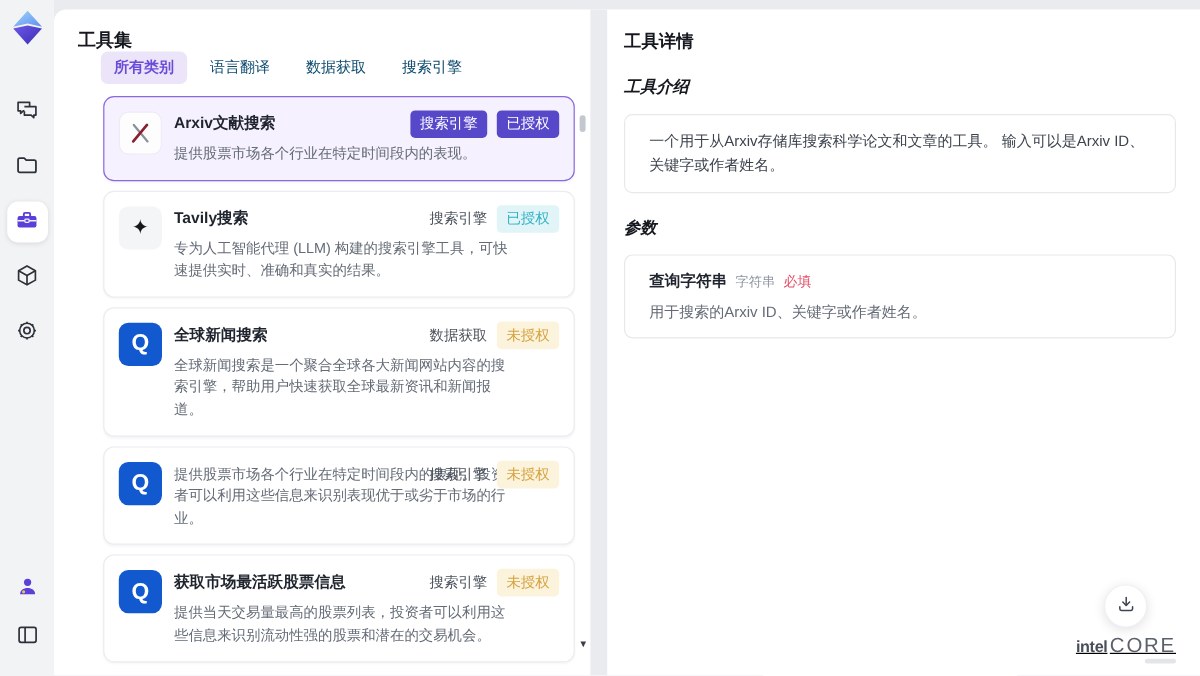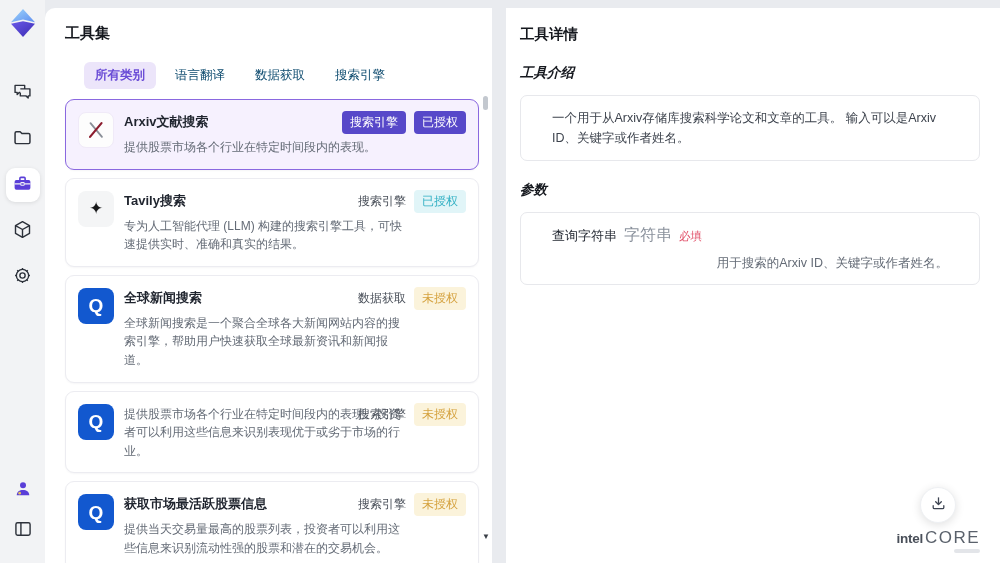--- a/index.html
+++ b/index.html
@@ -13,26 +13,26 @@
   .rail-btn { width:34px; height:34px; border:none; background:transparent; border-radius:9px; display:flex; align-items:center; justify-content:center; cursor:pointer; color:#2c313a; }
   .rail-btn.active { background:#fff; box-shadow:0 1px 4px rgba(0,0,0,.10); color:#5a3fd8; }
   .rail-bottom { position:absolute; bottom:16px; display:flex; flex-direction:column; gap:6px; align-items:center; }
 
   
   .content { position:absolute; left:45px; top:8px; width:955px; height:555px; background:#fff; border-radius:10px 0 0 0; display:flex; }
 
   
   .left-panel { width:447px; position:relative; padding:16px 0 0 20px; }
   .page-title { font-size:15px; font-weight:bold; color:#15181e; }
-  .tabs { margin-top:19px; display:flex; gap:8px; align-items:center;padding-left:19px; }
+  .tabs { margin-top:0; display:flex; gap:8px; align-items:center;padding-left:19px; }
   .tab { font-size:12.5px; color:#0c4a6e; padding:5px 11px; cursor:pointer; white-space:nowrap; }
   .tab.active { background:#ece5fa; color:#6a4cd6; border-radius:6px; font-weight:bold; }
   .tool-list { margin-top:10px; width:414px; display:flex; flex-direction:column; gap:8px; }
 
-  .card { position:relative; background:#fff; border:1px solid #ececf1; border-radius:9px; padding:12px; display:flex; gap:10px; box-shadow:0 1px 2px rgba(16,24,40,.04); cursor:pointer; }
+  .card { position:relative; background:#fff; border:1px solid #ececf1; border-radius:9px; padding:12px; display:flex; gap:10px; box-shadow:0 1px 2px rgba(16,24,40,.04); cursor:pointer;margin-left:21px; }
   .card.selected { background:#f6f1fe; border:1.5px solid #8a68e0; }
   .tool-icon { width:36px; height:36px; border-radius:8px; flex:none; display:flex; align-items:center; justify-content:center; overflow:hidden; }
   .icon-arxiv { background:#fdfdfd; border:1px solid #f0eaf8; }
   .icon-tavily { background:#f4f5f6; }
   .icon-qblue { background:#1258cf; }
   .glyph-star { font-size:17px; color:#17181a; line-height:1; }
   .glyph-q { font-size:19px; font-weight:bold; color:#fff; line-height:1; font-family:"Liberation Sans",sans-serif; }
   .tool-body { flex:1; min-width:0; padding-top:1px; }
   .tool-name { font-size:13px; font-weight:bold; color:#1f242e; margin-bottom:7px; }
   .tool-desc { font-size:12px; color:#646b76; line-height:1.55; max-width:282px; }
@@ -47,35 +47,35 @@
   .sb-thumb { position:absolute; top:8px; left:0; width:5px; height:14px; background:#c3c8cf; border-radius:3px; }
   .sb-arrow { position:absolute; bottom:18px; left:-1px; font-size:8px; color:#3a3f47; }
 
   
   .divider { width:14px; background:#e9ebef; }
 
   
   .right-panel { flex:1; position:relative; padding:17px 20px 0 14px; }
   .detail-title { font-size:14.5px; font-weight:bold; color:#15181e; }
   .section-h { font-size:13.5px; font-weight:bold; color:#15181e; margin-top:20px;font-style:italic; }
-  .box { margin-top:13px; border:1px solid #e7e8ec; border-radius:7px; padding:12px 31px; background:#fff; }
+  .box { margin-top:13px; border:1px solid #e7e8ec; border-radius:7px; padding:12px 20px; background:#fff; }
   .intro-text { font-size:12.5px; color:#3d434d; line-height:1.6; }
   .param-head { display:flex; align-items:baseline; gap:7px; margin-bottom:9px; }
-  .pname { font-size:13px; font-weight:normal; color:#1f242e; }
-  .ptype { font-size:16px; color:#8a919c; }
+  .pname { font-size:13px; font-weight:bold; color:#1f242e; }
+  .ptype { font-size:11px; color:#8a919c; }
   .preq { font-size:11.5px; color:#e14f68; }
-  .pdesc { font-size:12.5px; color:#646b76;text-align:right; }
+  .pdesc { font-size:12.5px; color:#646b76; }
 
   .float-actions { position:absolute; right:20px; bottom:10px; display:flex; flex-direction:column; align-items:center; gap:5px; }
   .dl-btn { width:36px; height:36px; border-radius:50%; background:#fff; border:1px solid #eef0f3; box-shadow:0 2px 10px rgba(0,0,0,.12); display:flex; align-items:center; justify-content:center; cursor:pointer; color:#3d4452; }
   .intel-logo { display:flex; align-items:baseline; gap:2px; color:#494f59; }
   .intel-word { font-size:13.5px; font-weight:bold; letter-spacing:-.3px; }
   .core-word { font-size:17px; letter-spacing:1.5px; color:#5a616b; }
   .intel-sub { width:26px; height:4px; background:#e3e5e9; border-radius:2px; margin-left:auto; margin-top:1px; }
-  .intel-wrap { display:flex; flex-direction:column; align-items:flex-end; }
+  .intel-wrap { display:flex; flex-direction:column; align-items:flex-end;text-decoration:underline; }
 </style>
 </head>
 <body>
 
 <aside class="rail">
   <div class="logo">
     <svg viewBox="0 0 30 30" width="30" height="30">
       <defs>
         <linearGradient id="lgTop" x1="0" y1="0" x2="1" y2="1">
           <stop offset="0" stop-color="#9fd6fb"></stop>

